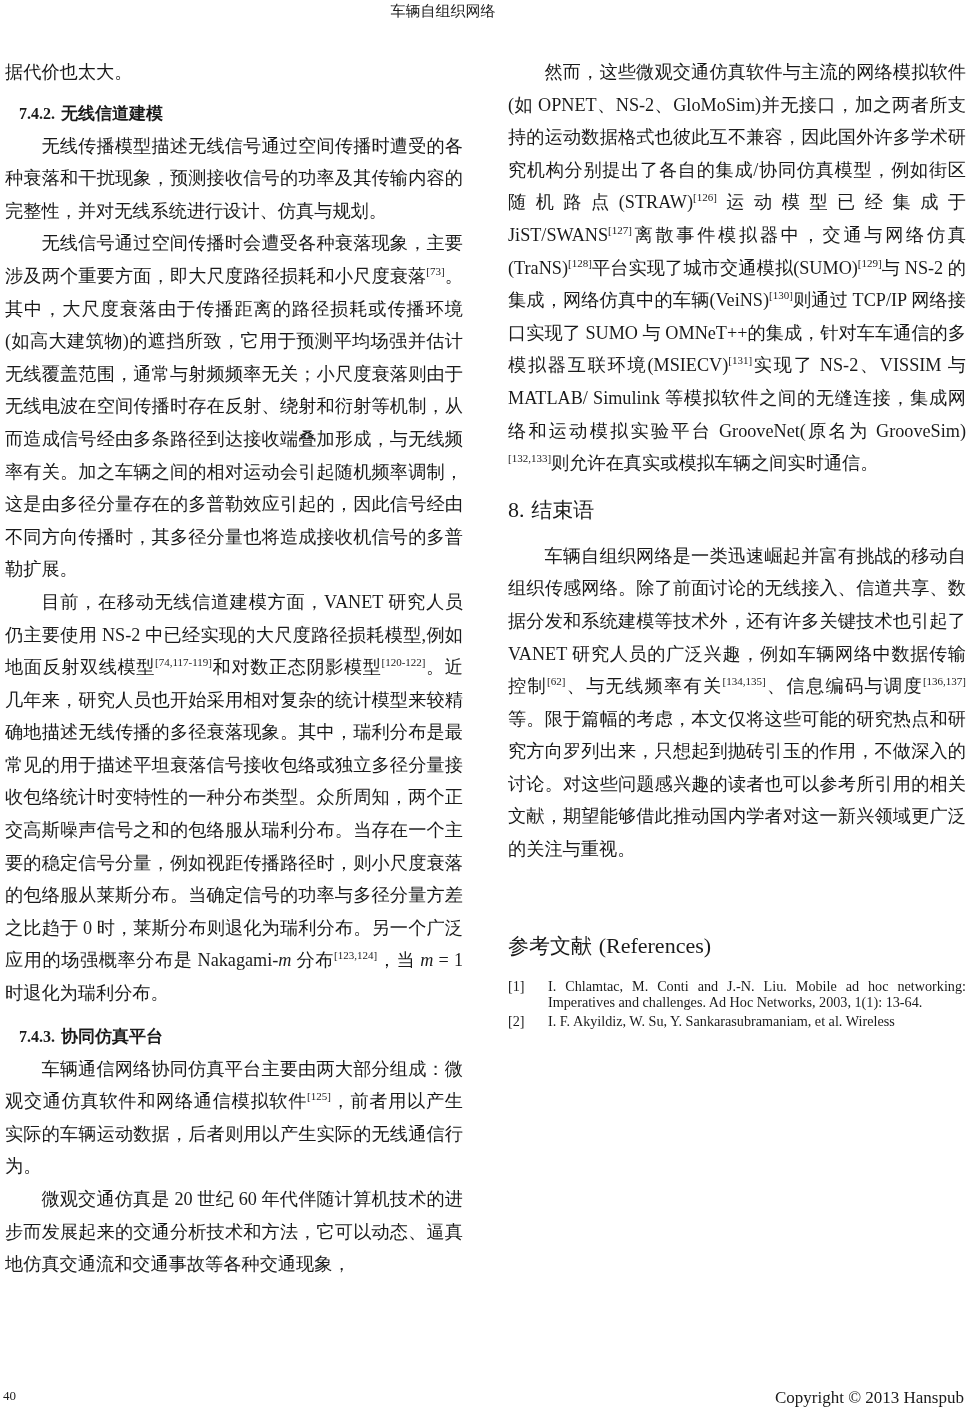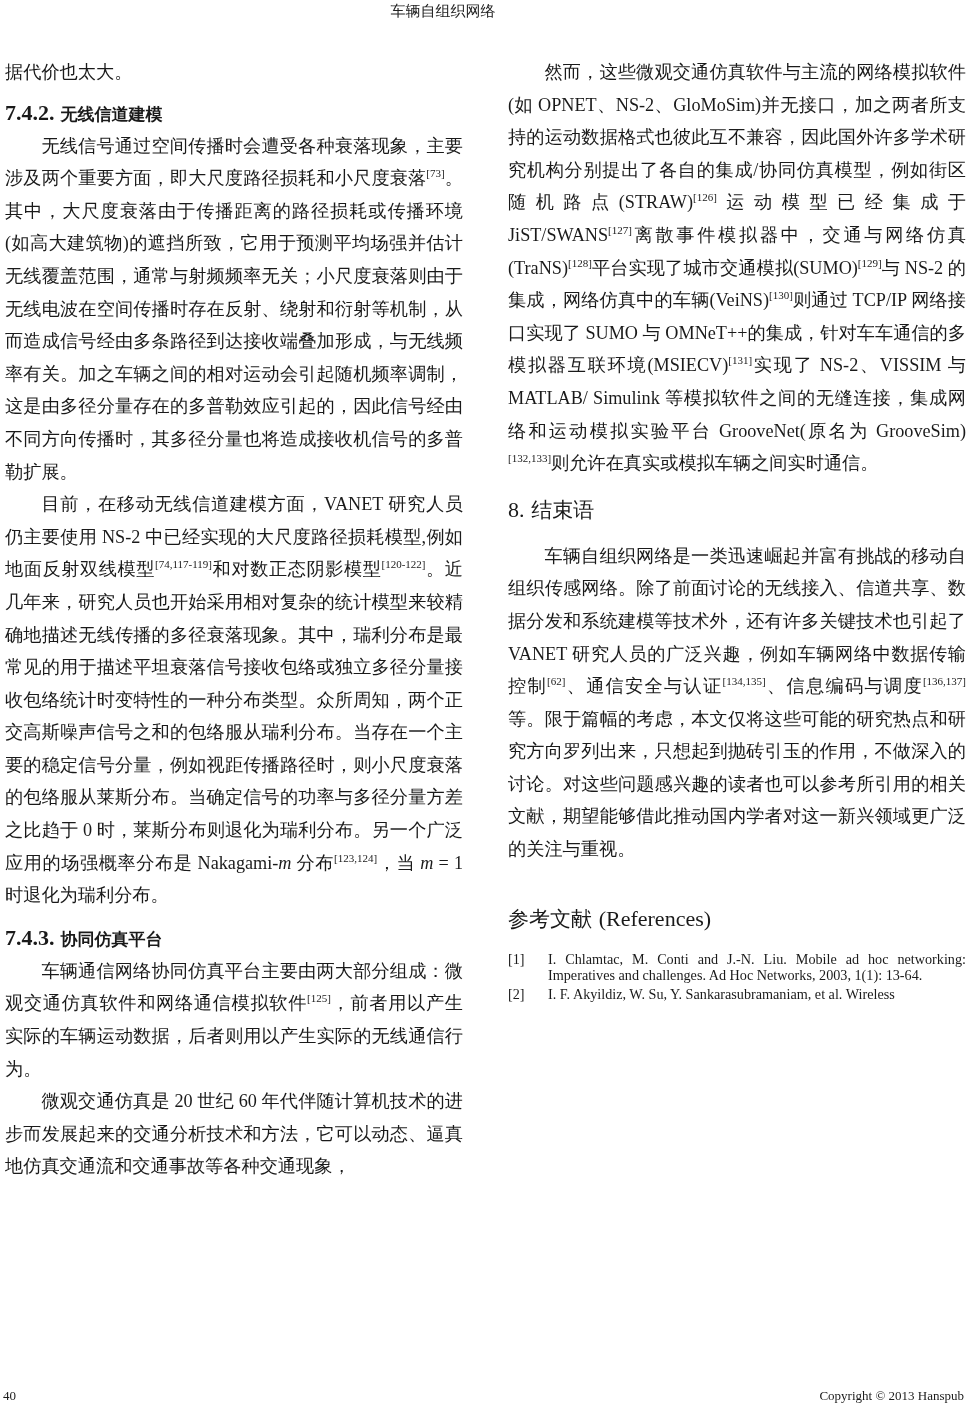--- a/index.html
+++ b/index.html
@@ -19,66 +19,67 @@
   }
   .col.left { left: 5px; }
   .col.right { left: 508px; }
   .p { margin: 0; text-indent: 2em; }
   .p.noindent { text-indent: 0; }
   sup { font-size: 11px; line-height: 0; vertical-align: 7px; }
   .h3 {
     font-family: "DejaVu Sans", sans-serif; font-weight: bold;
     font-size: 17px; margin: 0; line-height: 32px;
   }
-  .h3 .num { font-family: "Liberation Serif", serif; font-size: 22px; }
+  .h3 .num { font-family: "Liberation Serif", serif; font-size: 16px; margin-left: 14px; }
   .h2 {
     font-family: "DejaVu Sans", sans-serif; font-weight: normal;
     font-size: 21px; margin: 0; line-height: 40px;
   }
   .h2 .num { font-family: "Liberation Serif", serif; font-size: 22px; }
   .refs { margin-top: 12px; }
   .ref { display: flex; font-size: 14.2px; line-height: 16.5px; margin: 0 0 2px 0; }
   .ref .idx { width: 40px; flex: 0 0 40px; }
   .ref .txt { flex: 1; text-align: justify; }
   .footer-left {
     position: absolute; left: 3px; top: 1388px; font-size: 13px;
   }
   .footer-right {
-    position: absolute; right: 2px; top: 1388px; font-size: 13px;
+    position: absolute; right: 2px; top: 1388px; font-size: 17px;
   }
 </style>
 </head>
 <body>
 
 <div class="running-header">车辆自组织网络</div>
 
 <div class="col left">
   <p class="p noindent">据代价也太大。</p>
   <div class="h3" style="margin-top:8px;">
     <span class="num">7.4.2.</span>
     <span>无线信道建模</span>
   </div>
+  <p class="p">无线传播模型描述无线信号通过空间传播时遭受的各种衰落和干扰现象，预测接收信号的功率及其传输内容的完整性，并对无线系统进行设计、仿真与规划。</p>
   <p class="p"><span>无线信号通过空间传播时会遭受各种衰落现象，主要涉及两个重要方面，即大尺度路径损耗和小尺度衰落</span><sup>[73]</sup><span>。其中，大尺度衰落由于传播距离的路径损耗或传播环境(如高大建筑物)的遮挡所致，它用于预测平均场强并估计无线覆盖范围，通常与射频频率无关；小尺度衰落则由于无线电波在空间传播时存在反射、绕射和衍射等机制，从而造成信号经由多条路径到达接收端叠加形成，与无线频率有关。加之车辆之间的相对运动会引起随机频率调制，这是由多径分量存在的多普勒效应引起的，因此信号经由不同方向传播时，其多径分量也将造成接收机信号的多普勒扩展。</span></p>
   <p class="p"><span>目前，在移动无线信道建模方面，VANET 研究人员仍主要使用 NS-2 中已经实现的大尺度路径损耗模型,例如地面反射双线模型</span><sup>[74,117-119]</sup><span>和对数正态阴影模型</span><sup>[120-122]</sup><span>。近几年来，研究人员也开始采用相对复杂的统计模型来较精确地描述无线传播的多径衰落现象。其中，瑞利分布是最常见的用于描述平坦衰落信号接收包络或独立多径分量接收包络统计时变特性的一种分布类型。众所周知，两个正交高斯噪声信号之和的包络服从瑞利分布。当存在一个主要的稳定信号分量，例如视距传播路径时，则小尺度衰落的包络服从莱斯分布。当确定信号的功率与多径分量方差之比趋于 0 时，莱斯分布则退化为瑞利分布。另一个广泛应用的场强概率分布是 Nakagami-</span><i>m</i><span> 分布</span><sup>[123,124]</sup><span>，当 </span><i>m</i><span> = 1 时退化为瑞利分布。</span></p>
   <div class="h3" style="margin-top:10px;">
     <span class="num">7.4.3.</span>
     <span>协同仿真平台</span>
   </div>
   <p class="p"><span>车辆通信网络协同仿真平台主要由两大部分组成：微观交通仿真软件和网络通信模拟软件</span><sup>[125]</sup><span>，前者用以产生实际的车辆运动数据，后者则用以产生实际的无线通信行为。</span></p>
   <p class="p">微观交通仿真是 20 世纪 60 年代伴随计算机技术的进步而发展起来的交通分析技术和方法，它可以动态、逼真地仿真交通流和交通事故等各种交通现象，</p>
 </div>
 
 <div class="col right">
   <p class="p"><span>然而，这些微观交通仿真软件与主流的网络模拟软件(如 OPNET、NS-2、GloMoSim)并无接口，加之两者所支持的运动数据格式也彼此互不兼容，因此国外许多学术研究机构分别提出了各自的集成/协同仿真模型，例如街区随机路点(STRAW)</span><sup>[126]</sup><span>运动模型已经集成于 JiST/SWANS</span><sup>[127]</sup><span>离散事件模拟器中，交通与网络仿真(TraNS)</span><sup>[128]</sup><span>平台实现了城市交通模拟(SUMO)</span><sup>[129]</sup><span>与 NS-2 的集成，网络仿真中的车辆(VeiNS)</span><sup>[130]</sup><span>则通过 TCP/IP 网络接口实现了 SUMO 与 OMNeT++的集成，针对车车通信的多模拟器互联环境(MSIECV)</span><sup>[131]</sup><span>实现了 NS-2、VISSIM 与 MATLAB/ Simulink 等模拟软件之间的无缝连接，集成网络和运动模拟实验平台 GrooveNet(原名为 GrooveSim)</span><sup>[132,133]</sup><span>则允许在真实或模拟车辆之间实时通信。</span></p>
   <div class="h2" style="margin-top:10px;">
     <span class="num">8.</span>
     <span>结束语</span>
   </div>
-  <p class="p" style="margin-top:10px;"><span>车辆自组织网络是一类迅速崛起并富有挑战的移动自组织传感网络。除了前面讨论的无线接入、信道共享、数据分发和系统建模等技术外，还有许多关键技术也引起了 VANET 研究人员的广泛兴趣，例如车辆网络中数据传输控制</span><sup>[62]</sup><span>、通信安全与认证</span><sup>[134,135]</sup><span>、信息编码与调度</span><sup>[136,137]</sup><span>等。限于篇幅的考虑，本文仅将这些可能的研究热点和研究方向罗列出来，只想起到抛砖引玉的作用，不做深入的讨论。对这些问题感兴趣的读者也可以参考所引用的相关文献，期望能够借此推动国内学者对这一新兴领域更广泛的关注与重视。</span></p>
-  <div class="h2" style="margin-top:33px;">
+  <p class="p" style="margin-top:10px;"><span>车辆自组织网络是一类迅速崛起并富有挑战的移动自组织传感网络。除了前面讨论的无线接入、信道共享、数据分发和系统建模等技术外，还有许多关键技术也引起了 VANET 研究人员的广泛兴趣，例如车辆网络中数据传输控制</span><sup>[62]</sup><span>、与无线频率有关</span><sup>[134,135]</sup><span>、信息编码与调度</span><sup>[136,137]</sup><span>等。限于篇幅的考虑，本文仅将这些可能的研究热点和研究方向罗列出来，只想起到抛砖引玉的作用，不做深入的讨论。对这些问题感兴趣的读者也可以参考所引用的相关文献，期望能够借此推动国内学者对这一新兴领域更广泛的关注与重视。</span></p>
+  <div class="h2" style="margin-top:60px;">
     <span>参考文献</span>
     <span class="num">(References)</span>
   </div>
   <div class="refs">
     <div class="ref">
       <span class="idx">[1]</span>
       <span class="txt">I. Chlamtac, M. Conti and J.-N. Liu. Mobile ad hoc networking: Imperatives and challenges. Ad Hoc Networks, 2003, 1(1): 13-64.</span>
     </div>
     <div class="ref">
       <span class="idx">[2]</span>

